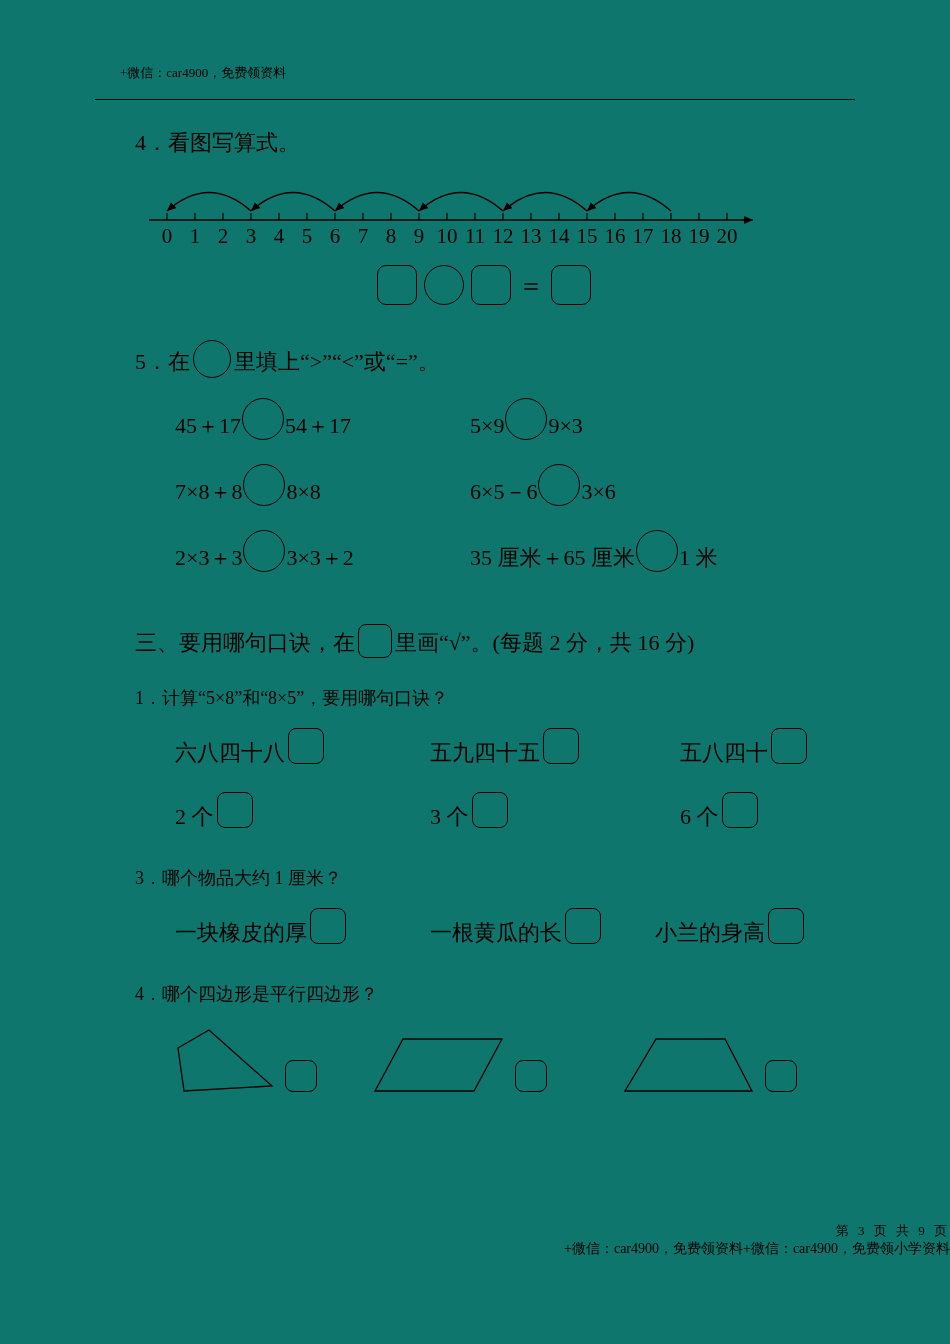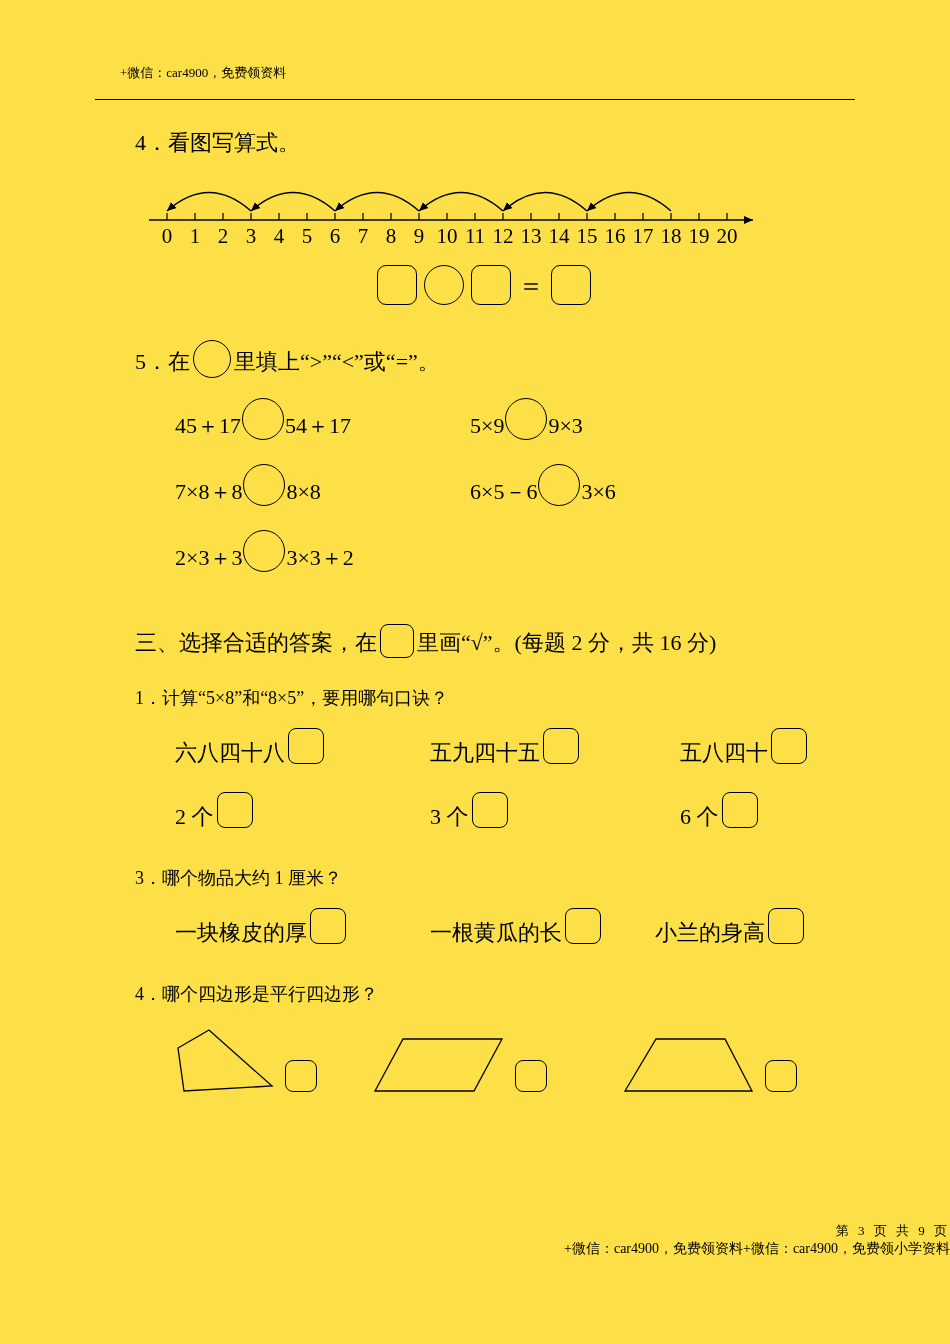--- a/index.html
+++ b/index.html
@@ -1,16 +1,16 @@
 <!DOCTYPE html>
 <html><head>
 <meta charset="utf-8">
 <style>
   html,body{margin:0;padding:0;background:#fff;}
-  .page{position:relative;width:950px;height:1344px;background:#fde047;color:#000;
+  .page{position:relative;width:950px;height:1344px;background:#0f766e;color:#000;
         font-family:"Liberation Serif","DejaVu Serif",serif;overflow:hidden;}
   .wm-top{position:absolute;top:64px;left:120px;font-size:13px;}
   .rule{position:absolute;top:99px;left:95px;width:760px;border-top:1.5px solid #000;}
   .content{position:absolute;top:128px;left:135px;width:700px;}
   .q-title{font-size:22px;line-height:30px;}
   .nl-wrap{margin:14px 0 0 6px;}
   .eq-row{margin:12px 0 0 242px;height:42px;display:flex;align-items:center;gap:7px;font-size:26px;}
   .eq-box{width:38px;height:38px;border:1.4px solid #000;border-radius:9px;}
   .eq-circle{width:38px;height:38px;border:1.4px solid #000;border-radius:50%;}
   .inline-circle{display:inline-block;width:36px;height:36px;border:1.3px solid #000;border-radius:50%;vertical-align:-9px;margin:0 3px;}
@@ -123,24 +123,25 @@
       <div class="cmp-row">
         <div class="cmp cmp-l"><span>45＋17</span><span class="cmp-circle"></span><span>54＋17</span></div>
         <div class="cmp cmp-r"><span>5×9</span><span class="cmp-circle"></span><span>9×3</span></div>
       </div>
       <div class="cmp-row">
         <div class="cmp cmp-l"><span>7×8＋8</span><span class="cmp-circle"></span><span>8×8</span></div>
         <div class="cmp cmp-r"><span>6×5－6</span><span class="cmp-circle"></span><span>3×6</span></div>
       </div>
       <div class="cmp-row">
         <div class="cmp cmp-l"><span>2×3＋3</span><span class="cmp-circle"></span><span>3×3＋2</span></div>
+        <div class="cmp cmp-r"><span>35 厘米＋65 厘米</span><span class="cmp-circle"></span><span>1 米</span></div>
       </div>
     </div>
 
-    <div class="sec-title"><span>三、选择合适的答案，在</span><span class="inline-box"></span><span>里画“√”。(每题 2 分，共 16 分)</span></div>
+    <div class="sec-title"><span>三、要用哪句口诀，在</span><span class="inline-box"></span><span>里画“√”。(每题 2 分，共 16 分)</span></div>
 
     <div class="sub-title">1．计算“5×8”和“8×5”，要用哪句口诀？</div>
     <div class="opt-row">
       <div class="opt pos-a"><span>六八四十八</span><span class="ansbox"></span></div>
       <div class="opt pos-b"><span>五九四十五</span><span class="ansbox"></span></div>
       <div class="opt pos-c"><span>五八四十</span><span class="ansbox"></span></div>
     </div>
 
     <div class="opt-row">
       <div class="opt pos-a"><span>2 个</span><span class="ansbox"></span></div>

